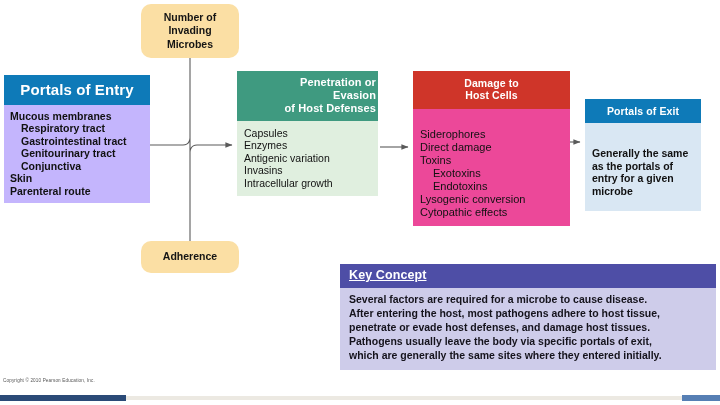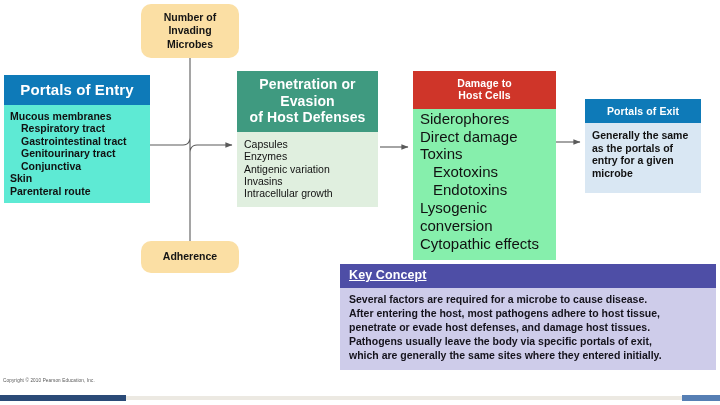--- a/index.html
+++ b/index.html
@@ -15,45 +15,45 @@
   .box{position:absolute;box-sizing:border-box;}
   .box .hdr{
     color:#fff;font-weight:bold;text-align:center;
     letter-spacing:.1px;line-height:1.18;
   }
   .box .body{line-height:1.19;color:#111;}
 
   
   #portals-entry{left:4px;top:75px;width:146px;}
   #portals-entry .hdr{background:#0e7ab8;font-size:15px;padding:6px 0 6px;}
-  #portals-entry .body{background:#5eead4;font-size:10.5px;padding:5px 5px 6px 6px;font-weight:bold;}
+  #portals-entry .body{background:#c4b5fd;font-size:10.5px;padding:5px 5px 6px 6px;font-weight:bold;}
   #portals-entry .body .ind{padding-left:11px;}
 
   
   .ybox{background:#fbdfa4;color:#141414;font-weight:bold;text-align:center;
         font-size:10.5px;line-height:1.3;display:flex;align-items:center;
         justify-content:center;border-radius:10px;}
   #num-microbes{left:141px;top:4px;width:98px;height:54px;}
   #adherence{left:141px;top:241px;width:98px;height:32px;}
 
   
   #penetration{left:237px;top:71px;width:141px;}
-  #penetration .hdr{background:#3f9a80;font-size:14px;padding:5px 2px 6px;}
+  #penetration .hdr{background:#3f9a80;font-size:11px;padding:5px 2px 6px;text-align:right;}
   #penetration .body{background:#e0efdf;font-size:10.5px;padding:6px 4px 7px 7px;}
 
   
-  #damage{left:413px;top:71px;width:143px;}
+  #damage{left:413px;top:71px;width:157px;}
   #damage .hdr{background:#cf3529;font-size:10.5px;padding:6px 2px 7px;}
-  #damage .body{background:#86efac;font-size:15px;padding:1px 4px 7px 7px;}
+  #damage .body{background:#ec4899;font-size:11px;padding:19px 4px 7px 7px;}
   #damage .body .ind{padding-left:13px;}
 
   
   #portals-exit{left:585px;top:99px;width:116px;}
   #portals-exit .hdr{background:#0e7ab8;font-size:10.5px;padding:6px 0 6px;}
-  #portals-exit .body{background:#d9e7f3;font-size:10.5px;padding:6px 6px 14px 7px;font-weight:bold;}
+  #portals-exit .body{background:#d9e7f3;font-size:10.5px;padding:24px 6px 14px 7px;font-weight:bold;}
 
   
   #key-concept{left:340px;top:264px;width:376px;}
   #key-concept .hdr{background:#4e4ea6;font-size:12.5px;font-weight:bold;
         color:#fff;text-align:left;padding:4px 0 5px 9px;text-decoration:underline;}
   #key-concept .body{background:#ceccea;font-size:10.5px;padding:5px 8px 7px 9px;
         font-weight:bold;color:#15131c;line-height:1.33;}
 
   
   #wires{position:absolute;left:0;top:0;width:720px;height:405px;pointer-events:none;}

